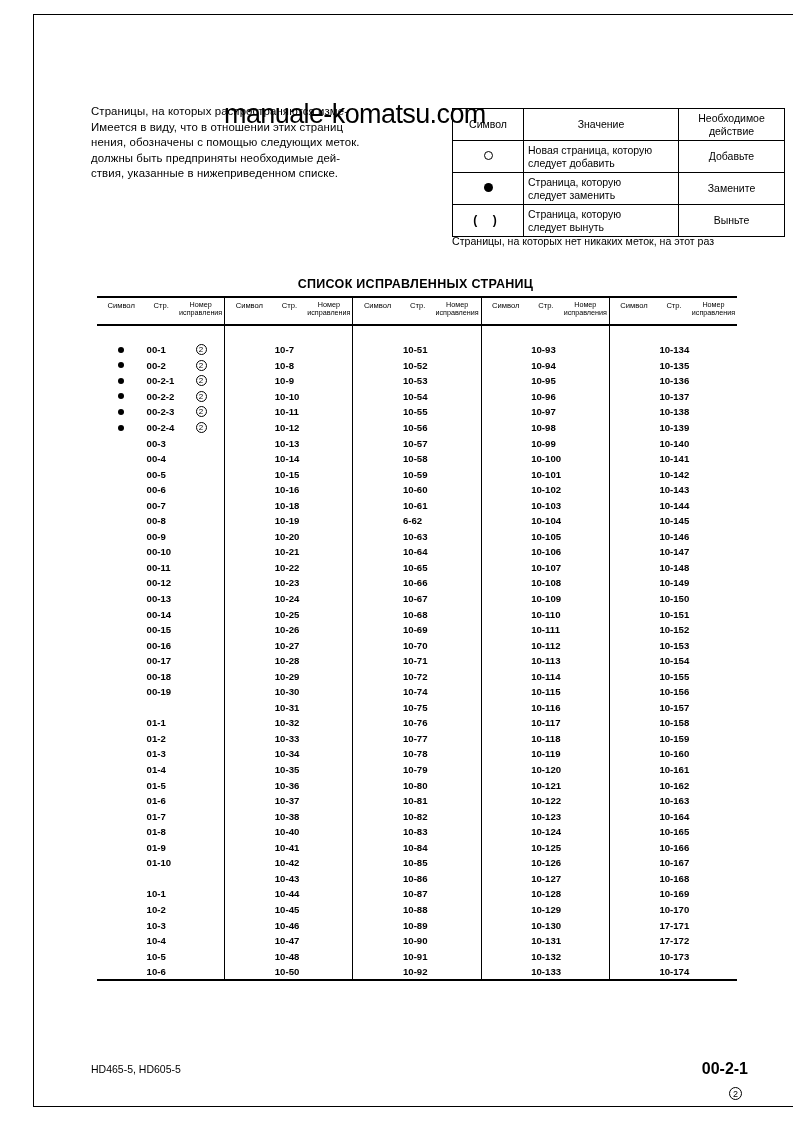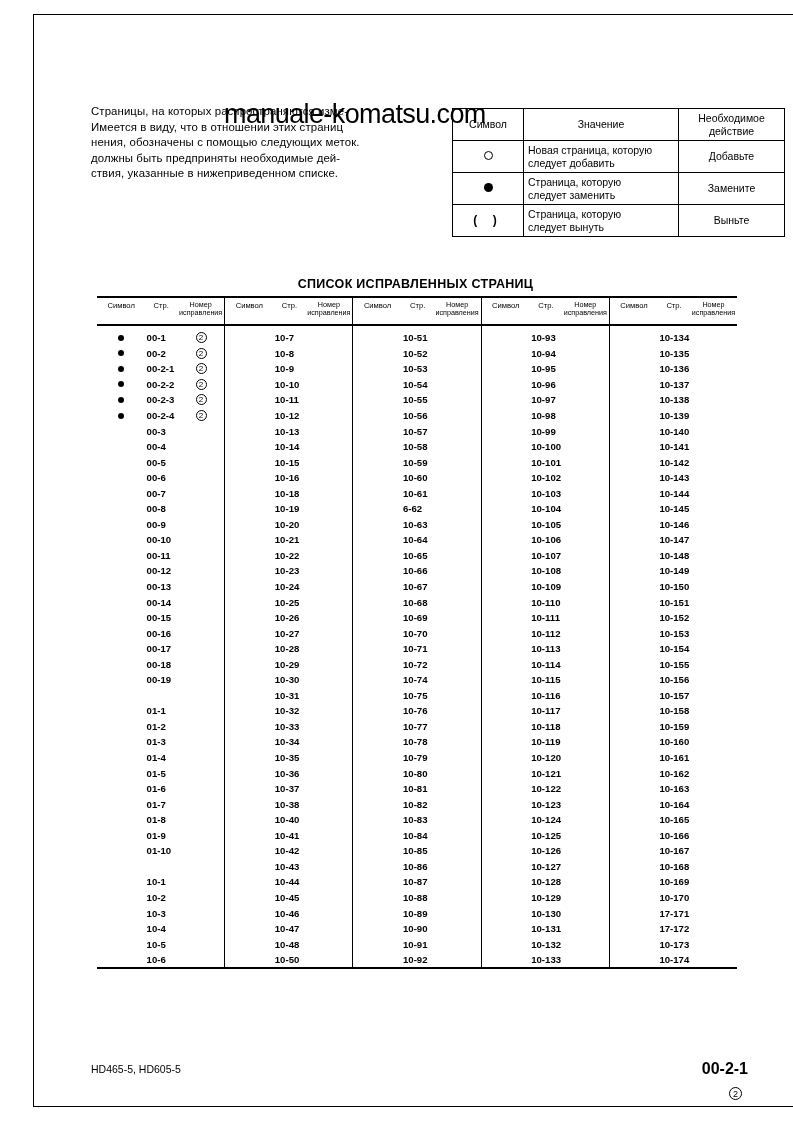--- a/index.html
+++ b/index.html
@@ -157,21 +157,21 @@
   .h-sym  { width: 38%; text-align: center; font-size: 7.6px; }
   .h-page { width: 25%; text-align: center; font-size: 7.6px; }
   .h-rev  { width: 37%; text-align: center; font-size: 7.2px; line-height: 8.2px; }
 
   .body-row {
     display: flex;
   }
   .col-body {
     flex: 1 1 0;
     position: relative;
-    padding-top: 4px;
+    padding-top: 16px;
   }
   .col-body + .col-body { border-left: 1.6px solid #000; }
 
   .entry {
     display: flex;
     height: 15.55px;
     align-items: center;
     font-size: 9.6px;
     font-weight: bold;
   }
@@ -281,20 +281,21 @@
         <td class="lg-mean">
           <div>Страница, которую</div>
           <div>следует вынуть</div>
         </td>
         <td class="lg-act">Выньте</td>
       </tr>
     </tbody>
   </table>
 
   <div id="legend-note">
+    <span class="line">Страницы, на которых нет никаких меток, на этот раз</span>
   </div>
 
   <div id="list-title">СПИСОК ИСПРАВЛЕННЫХ СТРАНИЦ</div>
 
   <div id="revised-table">
     <div class="tbl-rule-top"></div>
     <div class="hdr-row" id="header-row">
         <div class="group">
           <div class="grp-hdr">
             <div class="h-sym">Символ</div>

